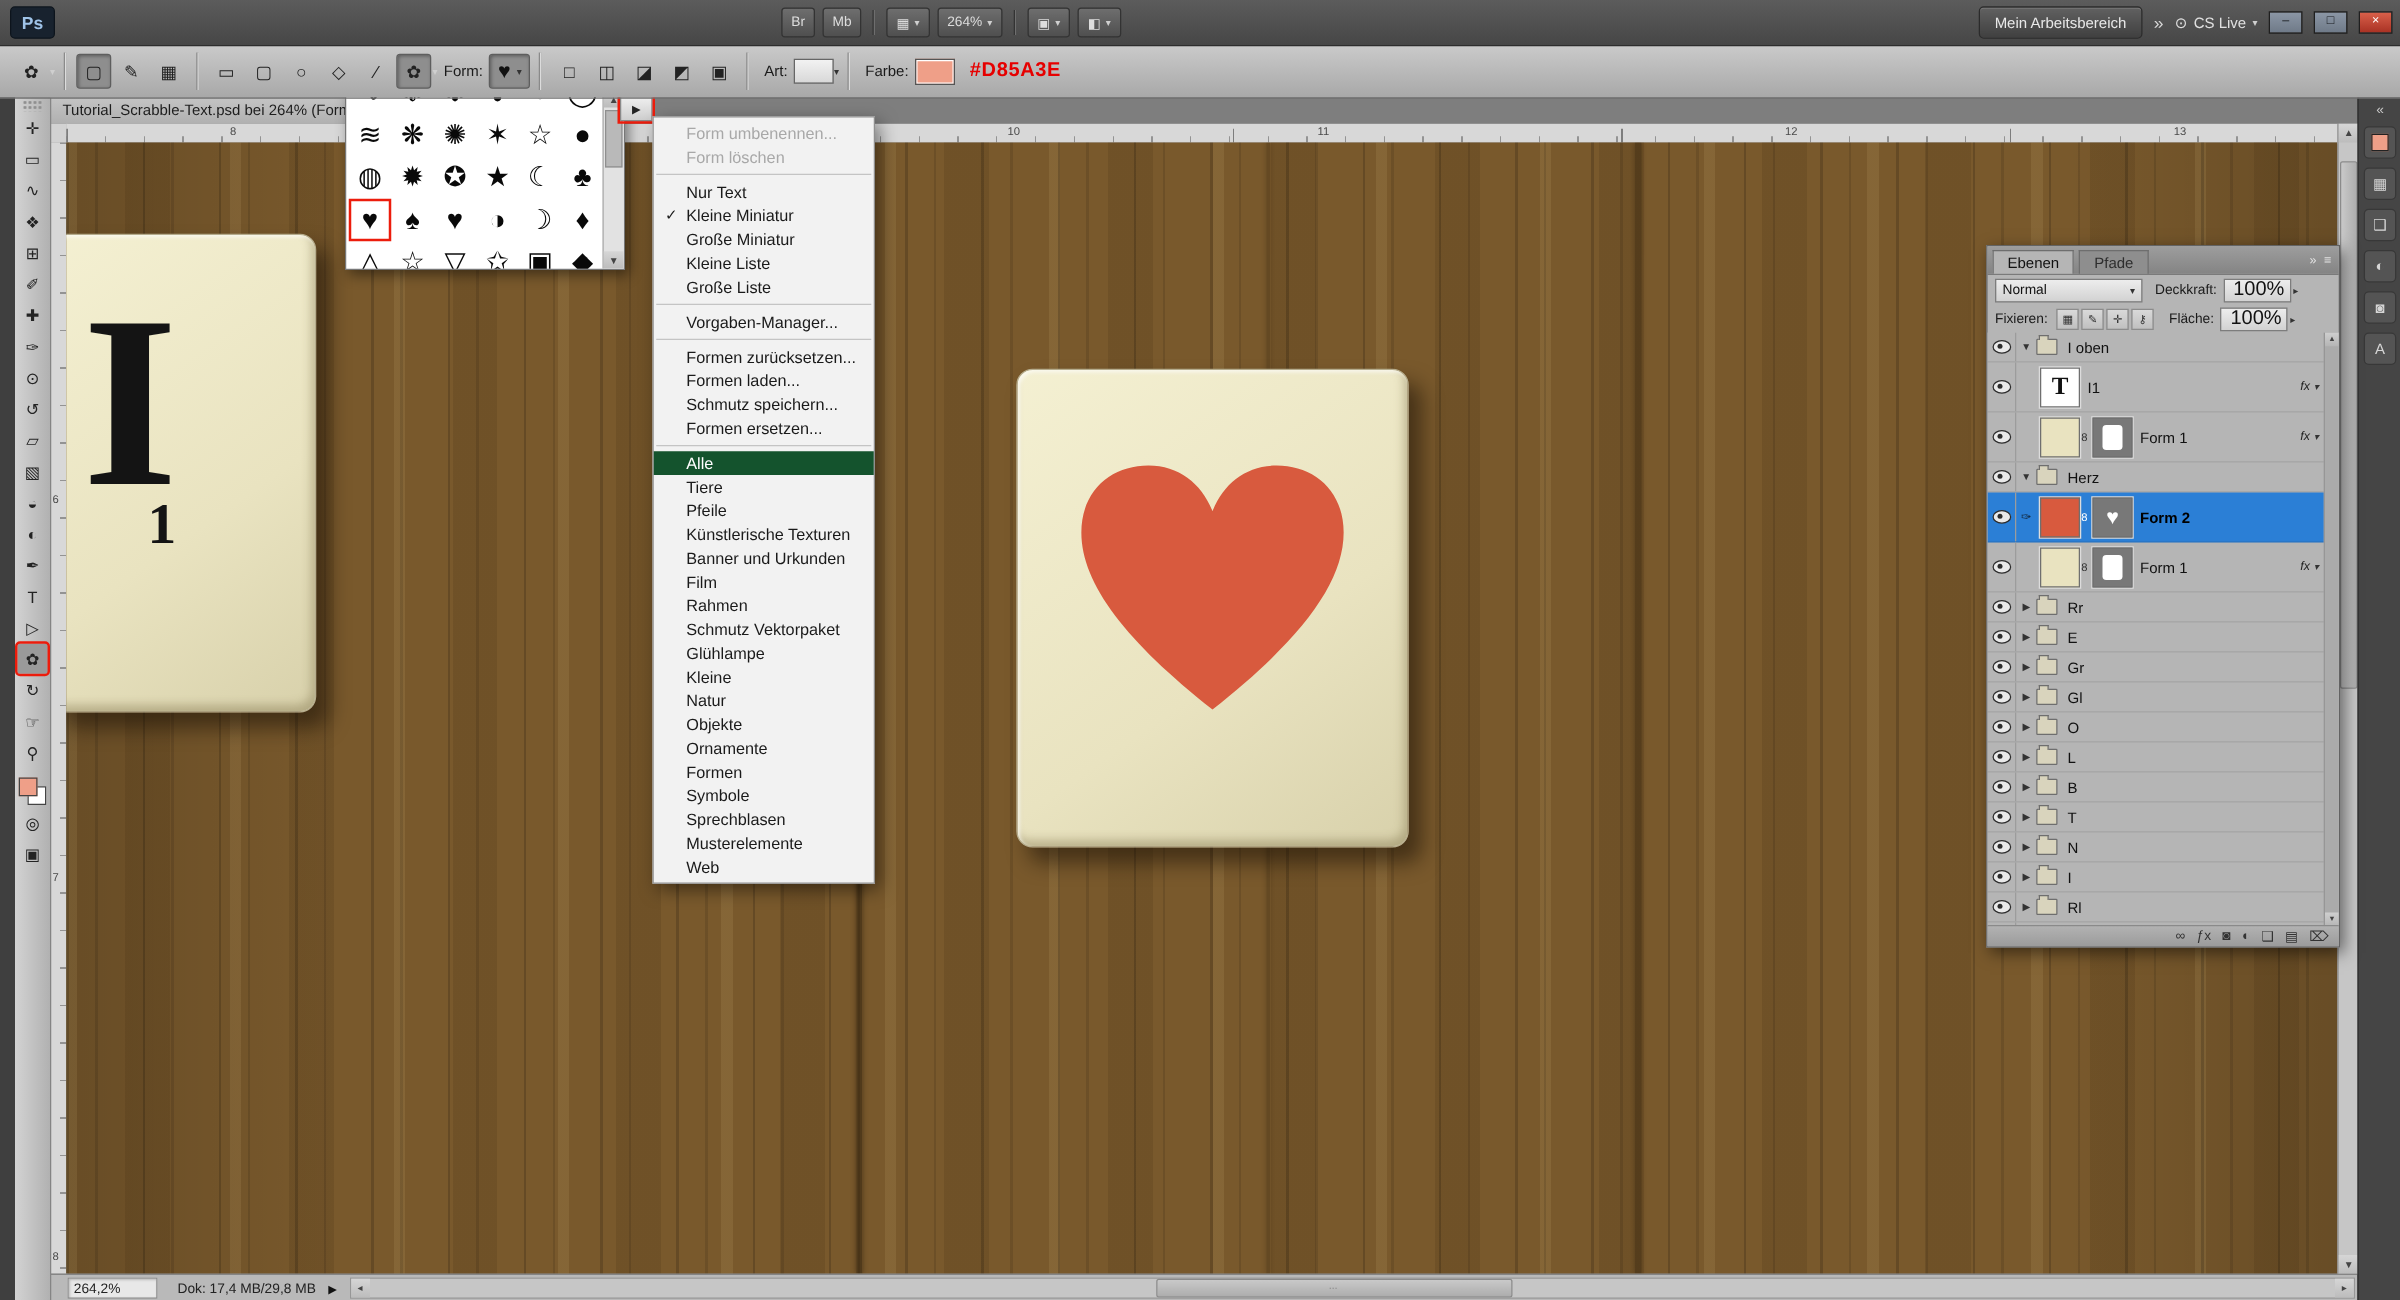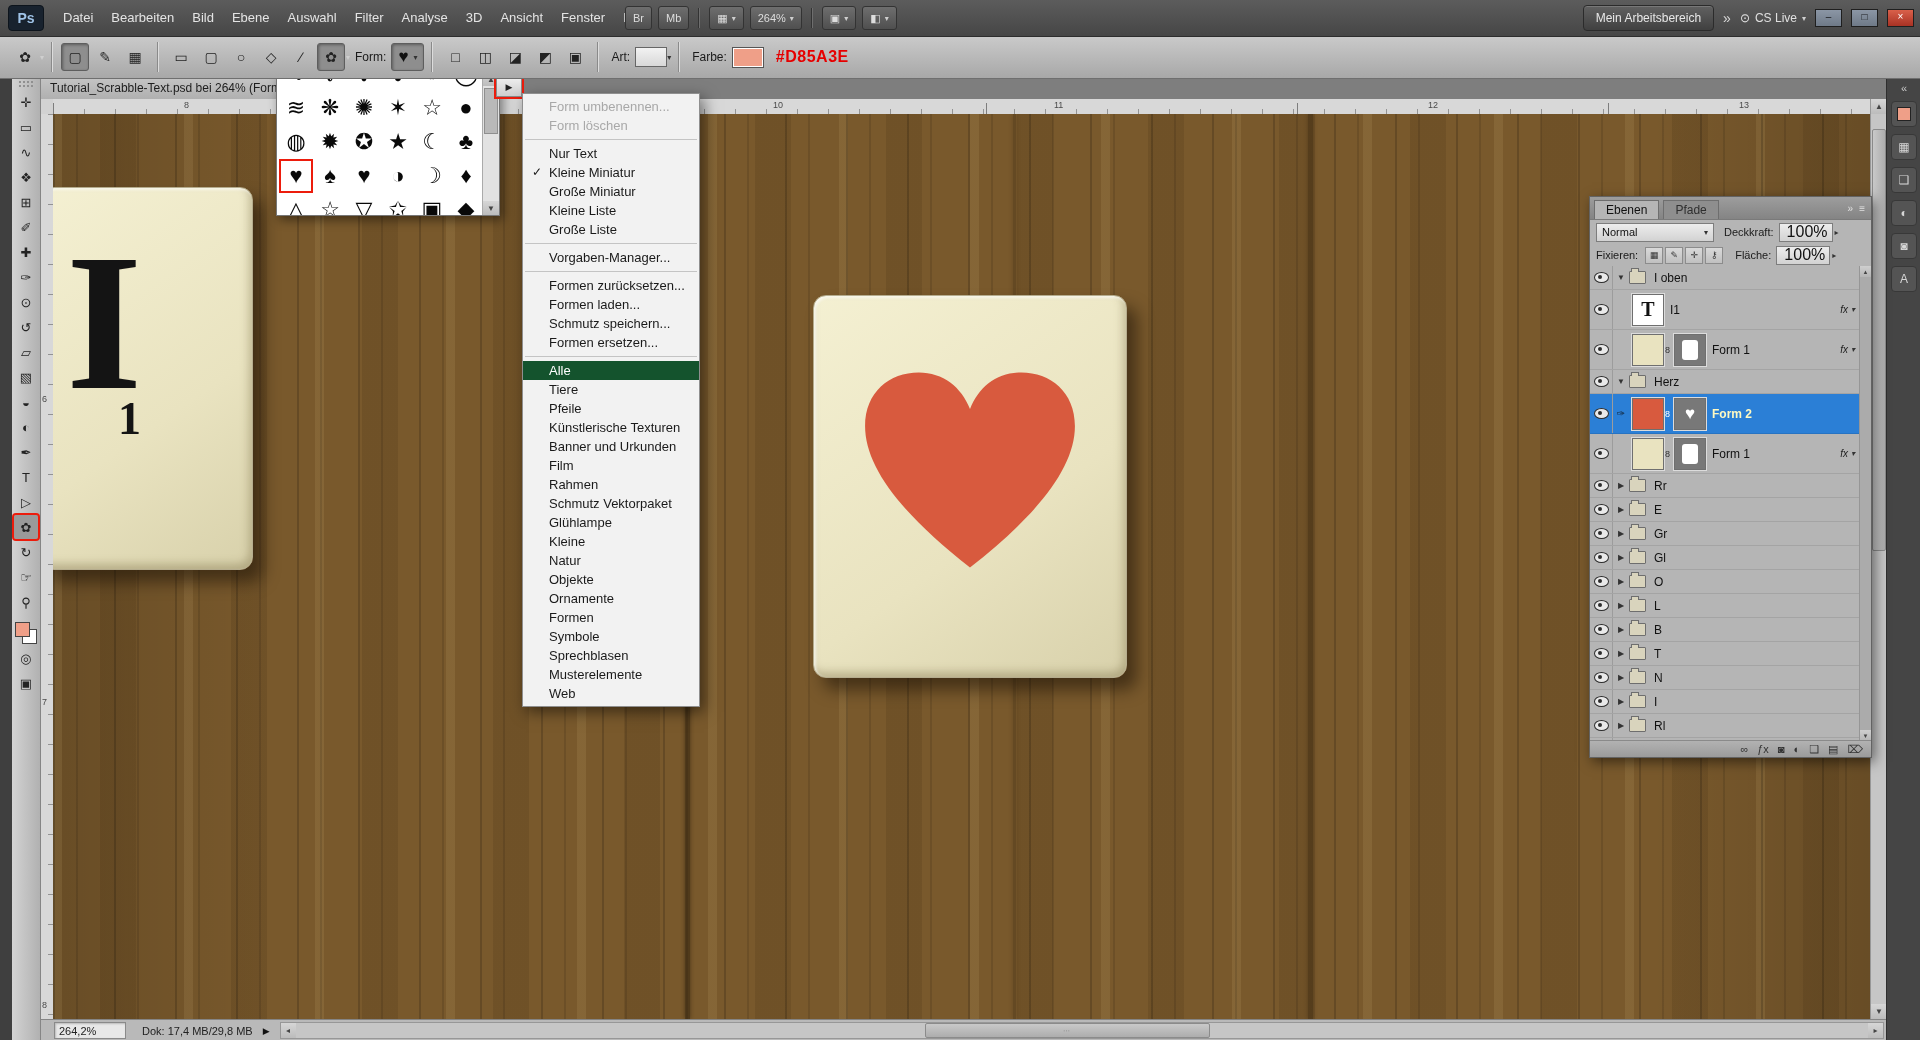--- a/index.html
+++ b/index.html
@@ -168,53 +168,40 @@
   .lrow.item{height:39px;}
   .lrow.selected{background:#2b7fd6;}
   .eye-col{width:22px;align-self:stretch;border-right:1px solid #9c9c9c;display:flex;align-items:center;justify-content:center;flex:none;}
   .eye{width:13px;height:9px;border:1px solid #2c2c2c;border-radius:50%;position:relative;background:#e9e9e9;}
   .eye::after{content:'';position:absolute;left:3.5px;top:1.5px;width:4px;height:4px;border-radius:50%;background:#2c2c2c;}
   .tri{width:16px;text-align:center;font-size:8px;color:#333;flex:none;}
   .col2{width:16px;text-align:center;font-size:10px;color:#123;flex:none;}
   .folder-icon{width:15px;height:11px;background:#d9d4bd;border:1px solid #6e6e6e;position:relative;border-radius:1px;flex:none;margin-right:2px;}
   .folder-icon::before{content:'';position:absolute;top:-4px;left:1px;width:6px;height:3px;background:#d9d4bd;border:1px solid #6e6e6e;border-bottom:none;}
   .lname{font-size:12px;color:#111;margin-left:6px;white-space:nowrap;}
-  .lrow.selected .lname{color:#fef9c3;font-weight:bold;}
+  .lrow.selected .lname{color:#000000;font-weight:bold;}
   .thumb{width:30px;height:30px;border:1px solid #6f6f6f;box-shadow:0 0 0 1px #dcdcdc;margin-left:3px;flex:none;
          display:flex;align-items:center;justify-content:center;}
   .text-thumb{background:#fff;font-family:"Liberation Serif",serif;font-weight:bold;font-size:20px;color:#111;}
   .mask-thumb{background:#787878;color:#fff;font-size:17px;}
   .mask-tile{width:16px;height:20px;background:#fff;border-radius:3px;}
   .link8{font-size:9px;color:#333;margin:0 1px;flex:none;}
   .lrow.selected .link8{color:#fff;}
   .fx-right{margin-left:auto;margin-right:5px;display:flex;align-items:center;gap:3px;font-size:10px;font-style:italic;color:#222;}
   #lp-bottom{position:absolute;left:0;right:0;bottom:0;height:16px;background:linear-gradient(#b2b2b2,#9b9b9b);
            border-top:1px solid #8a8a8a;display:flex;align-items:center;justify-content:flex-end;gap:9px;padding-right:8px;}
   .lp-icon{font-size:11px;color:#333;font-style:normal;}
 </style>
 </head>
 <body>
 
 <div id="app">
 
   <div id="menubar">
     <div id="ps-logo">Ps</div>
-    <div id="menu-items">
-        <span class="menu-item">Datei</span>
-        <span class="menu-item">Bearbeiten</span>
-        <span class="menu-item">Bild</span>
-        <span class="menu-item">Ebene</span>
-        <span class="menu-item">Auswahl</span>
-        <span class="menu-item">Filter</span>
-        <span class="menu-item">Analyse</span>
-        <span class="menu-item">3D</span>
-        <span class="menu-item">Ansicht</span>
-        <span class="menu-item">Fenster</span>
-        <span class="menu-item">Hilfe</span>
-      </div>
     <div id="menubar-utils">
       <span class="app-btn">Br</span>
       <span class="app-btn">Mb</span>
       <span class="util-sep"></span>
       <span class="app-btn">
         <span>▦</span>
         <span class="caret">▾</span>
       </span>
       <span class="app-btn">
         <span>264%</span>
@@ -324,21 +311,21 @@
 
   <div id="tabbar">
     <div id="doc-tab">Tutorial_Scrabble-Text.psd bei 264% (Form</div>
   </div>
   <div id="ruler-corner"></div>
   <div id="ruler-top">
     <div class="ticks-minor"></div>
     <div class="ticks-major"></div>
   <span class="ruler-num" style="left: 131px;">8</span>
       <span class="ruler-num" style="left: 442px;">9</span>
-      <span class="ruler-num" style="left: 720px;">10</span>
+      <span class="ruler-num" style="left: 753px;">10</span>
       <span class="ruler-num" style="left: 1001px;">11</span>
       <span class="ruler-num" style="left: 1375px;">12</span>
       <span class="ruler-num" style="left: 1686px;">13</span>
     </div>
   <div id="ruler-left">
     <div class="ticks-minor"></div>
   <span class="ruler-num-v" style="top: 280px;">6</span>
       <span class="ruler-num-v" style="top: 583px;">7</span>
       <span class="ruler-num-v" style="top: 886px;">8</span>
     </div>

